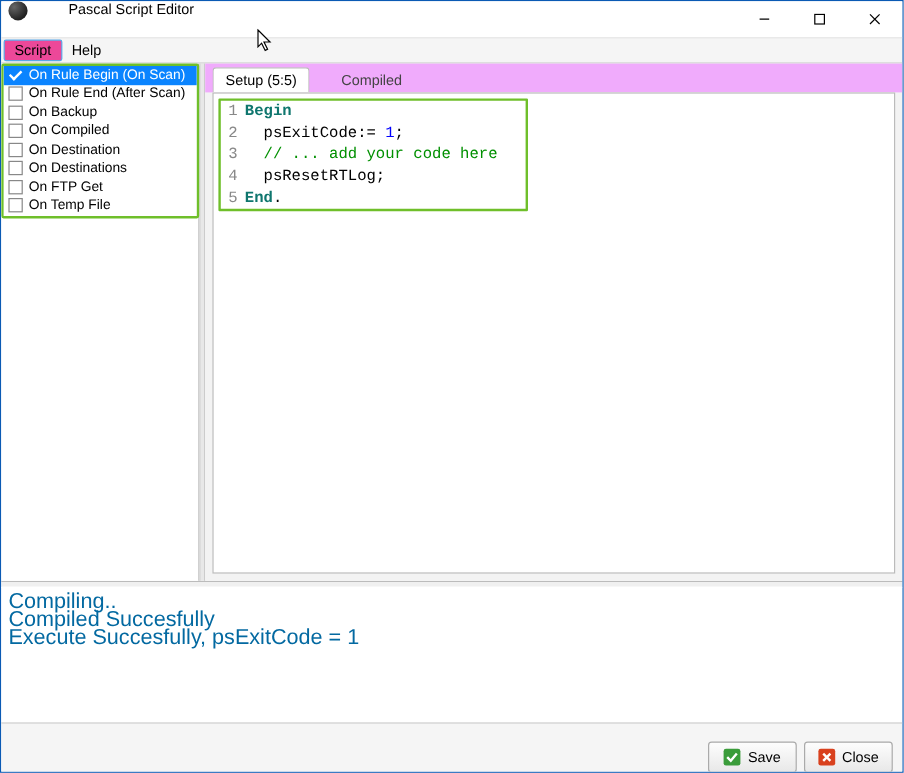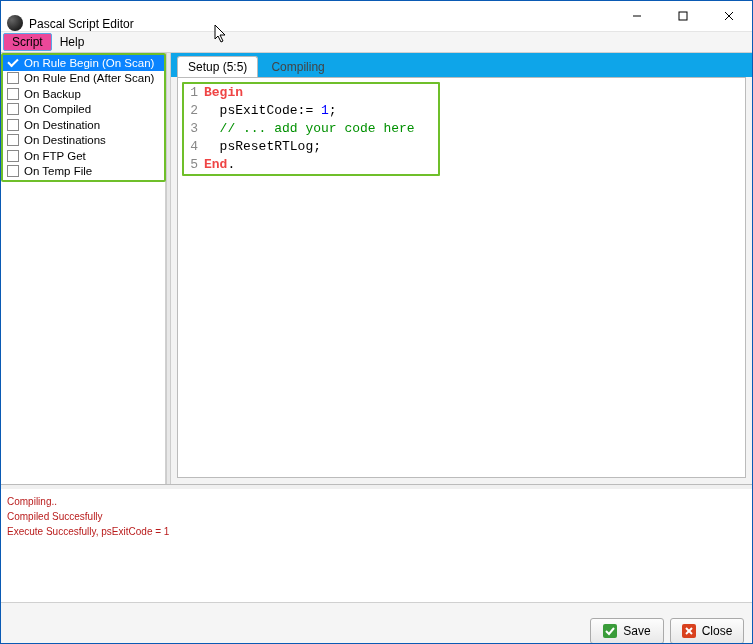--- a/index.html
+++ b/index.html
@@ -11,23 +11,24 @@
     width: 753px;
     height: 644px;
     overflow: hidden;
     border: 1px solid #0a5ab4;
   }
   
   .titlebar {
     height: 30px;
     background: #fff;
     display: flex;
-    align-items: flex-end;
+    align-items: flex-start;
     padding: 0 0 0 6px;
     color: #000;
+    gap: 28px;
   }
   .titlebar .app-icon {
     width: 16px; height: 16px;
     border-radius: 50%;
     background: radial-gradient(circle at 30% 30%, #666 0%, #222 70%);
     margin-right: 6px;
     flex: none;
   }
   .titlebar .title { flex: 1; font-size: 12px; }
   .win-controls { display: flex; height: 100%; }
@@ -126,22 +127,22 @@
     width: 5px;
     background: #e8e8e8;
     border-left: 1px solid #ccc;
     border-right: 1px solid #ccc;
   }
   .tabs {
     height: 24px;
     display: flex;
     align-items: flex-end;
     padding: 4px 1px 0 6px;
-    gap: 2px;
-    background: #0ea5e9;
+    gap: 15px;
+    background: #f0abfc;
   }
   .tab {
     padding: 3px 10px;
     font-size: 12px;
     color: #444;
     border: 1px solid transparent;
     border-bottom: none;
     border-radius: 3px 3px 0 0;
   }
   .tab.active {
@@ -170,32 +171,32 @@
   .code-line { display: flex; }
   .gut {
     width: 20px;
     text-align: right;
     color: #888;
     padding-right: 6px;
     flex: none;
     user-select: none;
   }
   .code { white-space: pre; }
-  .kw { font-weight: bold; color: #ef4444; }
+  .kw { font-weight: bold; color: #0f766e; }
   .num { color: #0000ff; }
   .cm { color: #009000; }
   
   .output {
     height: 113px;
     background: #fff;
     border-top: 1px solid #fff;
     padding: 4px 6px;
-    font-size: 10px;
+    font-size: 18px;
     line-height: 15px;
-    color: #b91c1c;
+    color: #0369a1;
     overflow: auto;
   }
   .hsplitter { height: 4px; background: #f0f0f0; }
   
   .footer {
     height: 56px;
     border-top: 1px solid #d0d0d0;
     background: #f5f5f5;
     display: flex;
     justify-content: flex-end;
@@ -305,21 +306,21 @@
             <span class="chk"></span>
             <span>On Temp File</span>
           </div>
         </div>
     </div>
   </div>
   <div class="vsplitter"></div>
   <div class="editor-col">
     <div class="tabs">
       <div class="tab active">Setup (5:5)</div>
-      <div class="tab">Compiling</div>
+      <div class="tab">Compiled</div>
     </div>
     <div class="editor-area">
       <div class="code-box" id="code-box">
           <div class="code-line">
             <span class="gut">1</span>
             <span class="code"><span class="kw">Begin</span></span>
           </div>
           <div class="code-line">
             <span class="gut">2</span>
             <span class="code">  psExitCode:= <span class="num">1</span>;</span>

